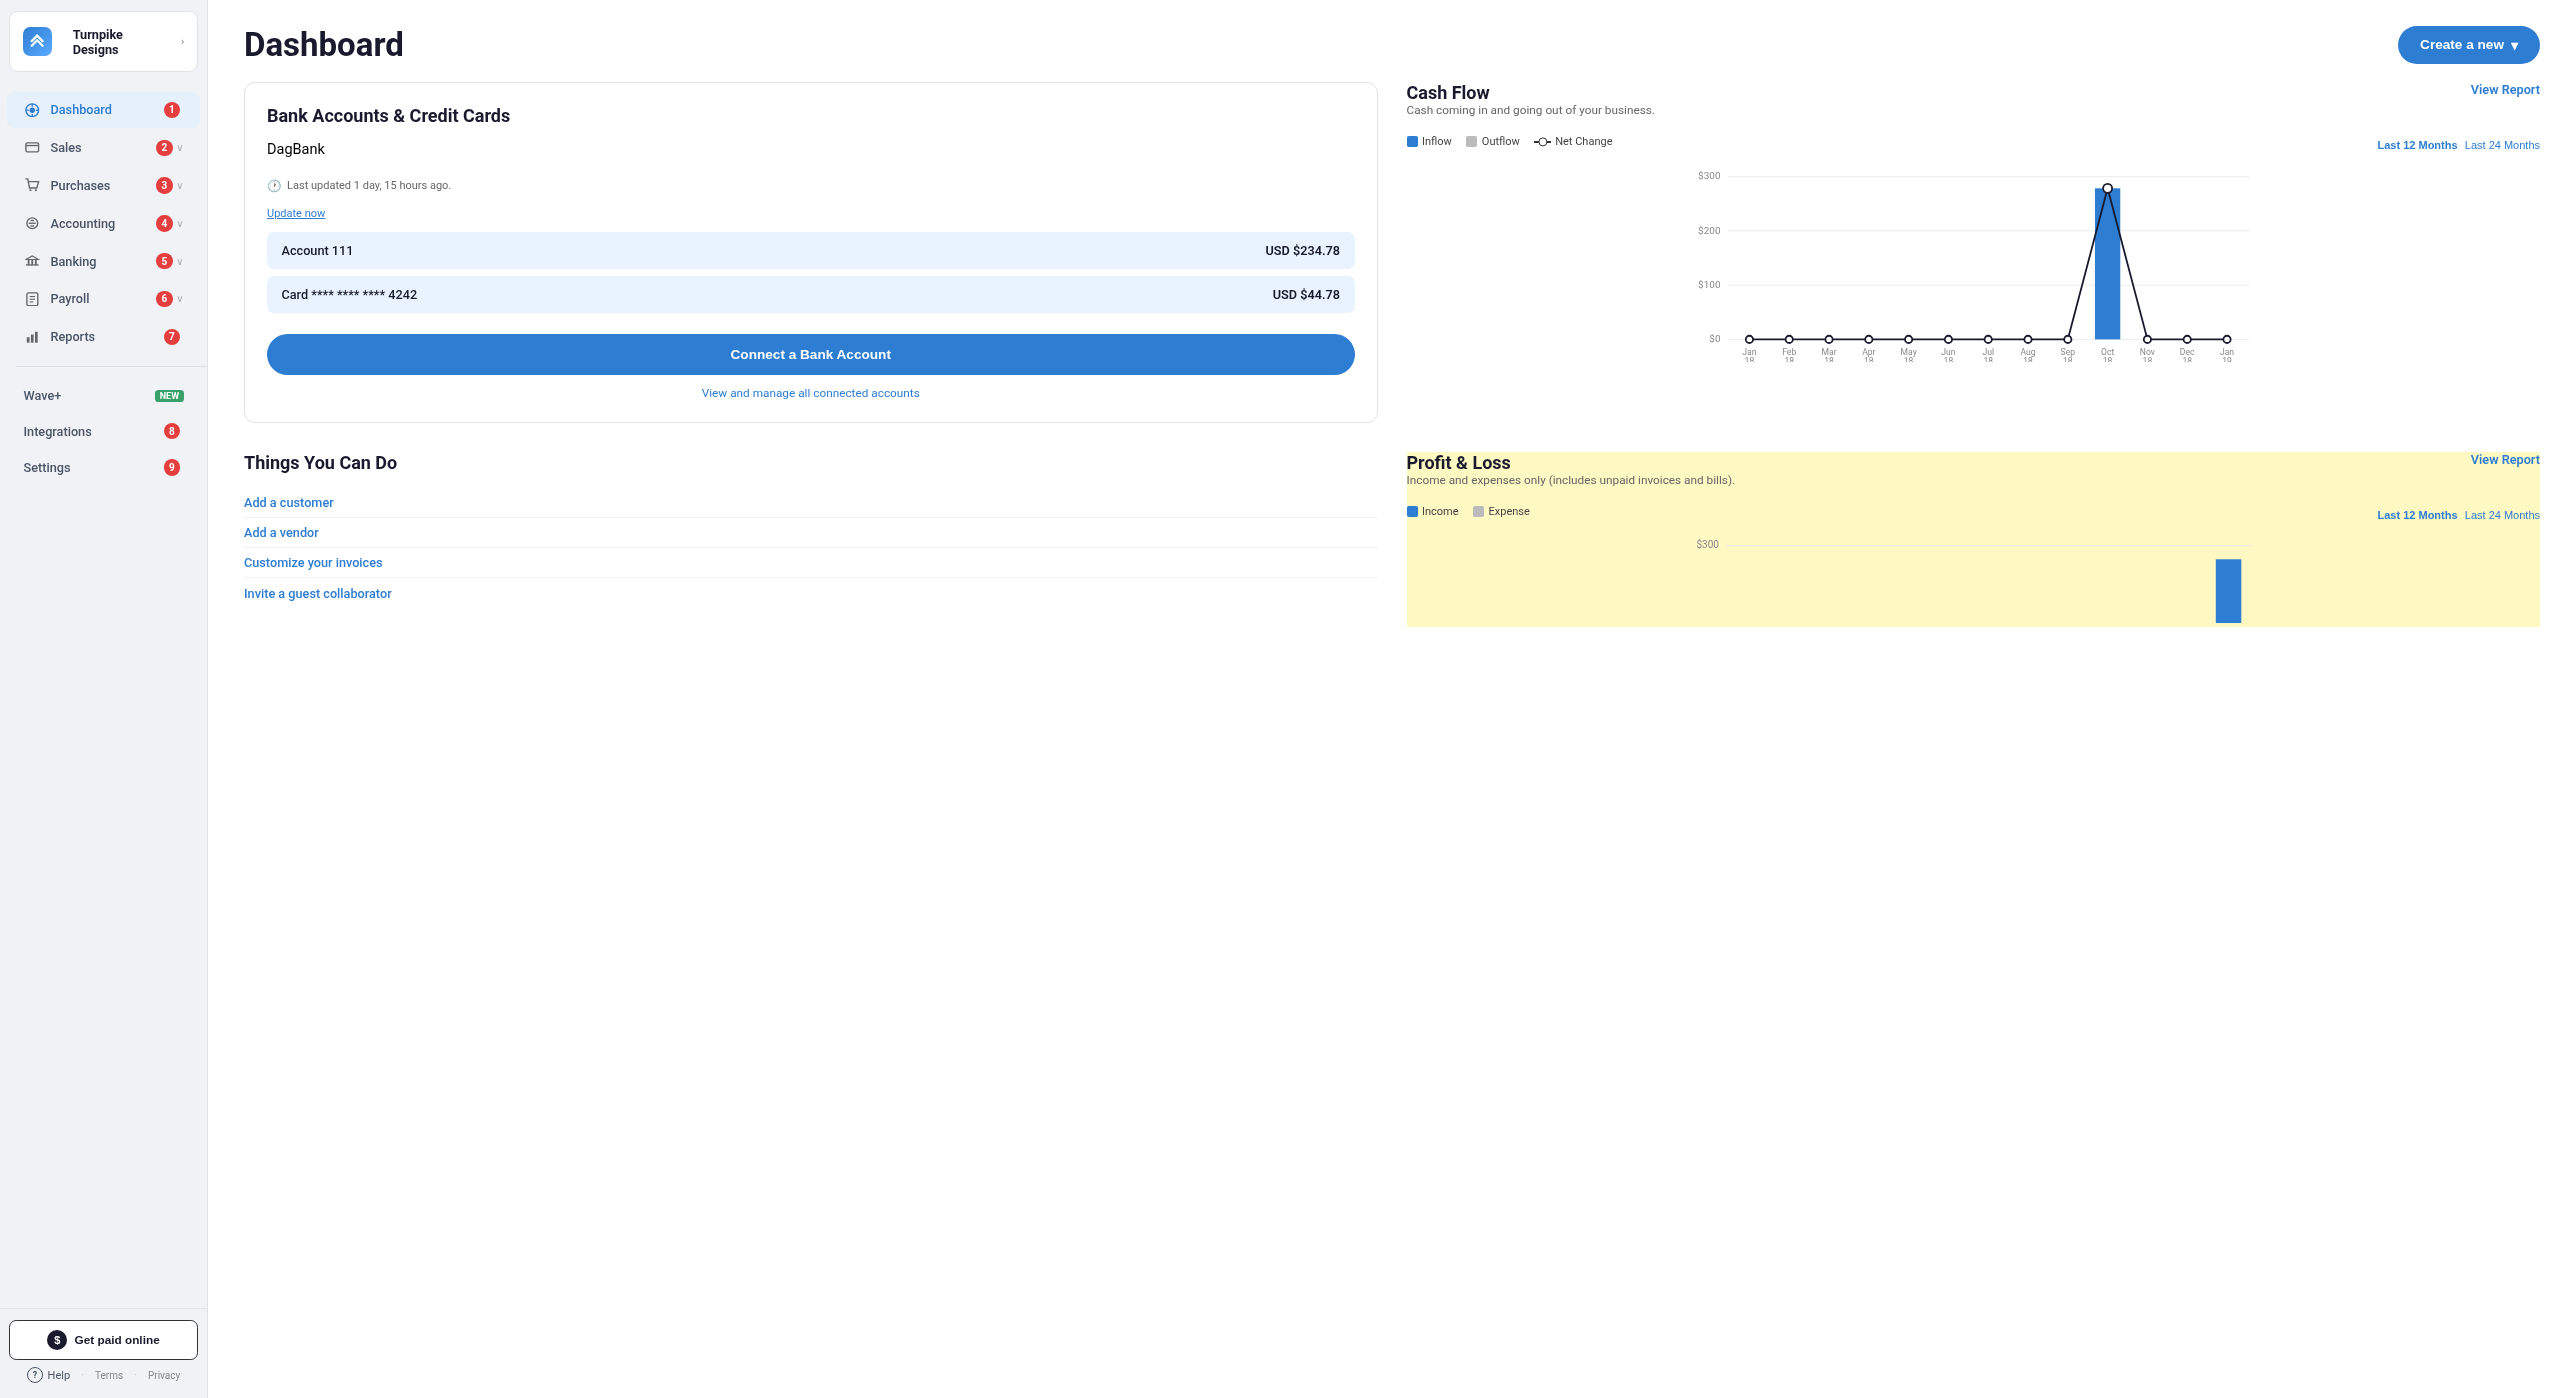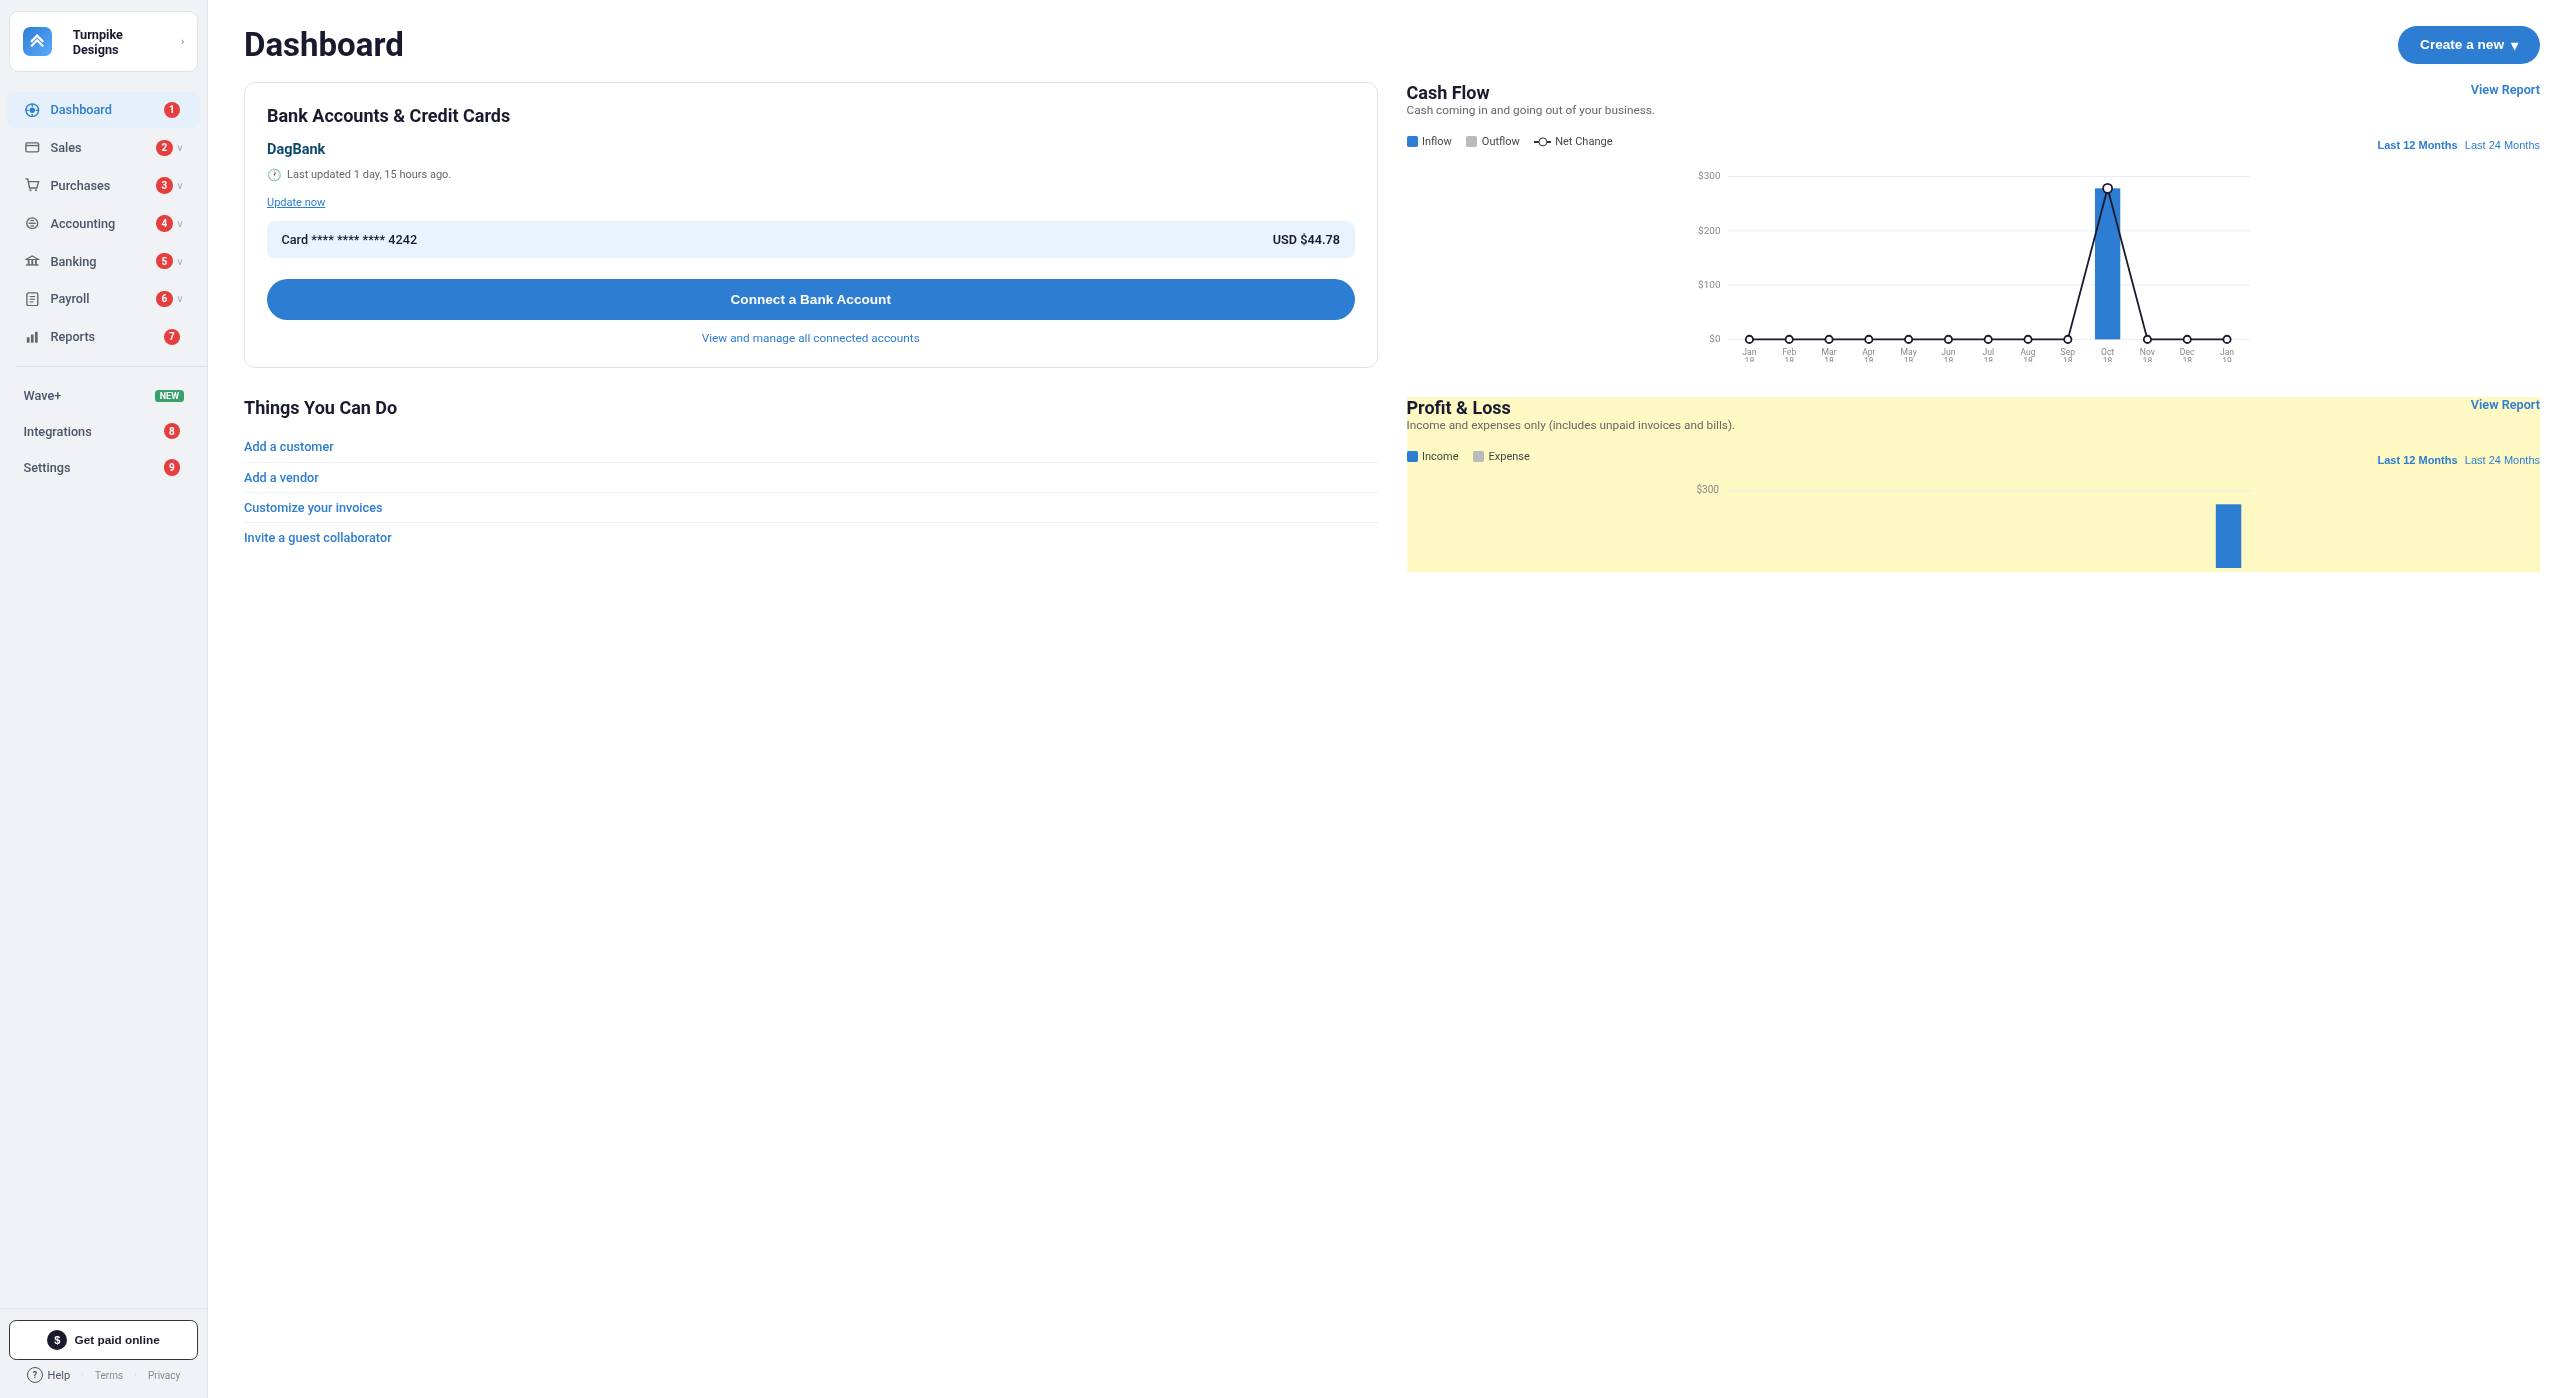--- a/index.html
+++ b/index.html
@@ -196,23 +196,23 @@
 
     
     .bank-section-title {
       font-size: 18px;
       font-weight: 700;
       color: #1a1a2e;
       margin-bottom: 3.6px;
     }
     .bank-name {
       font-size: 14.5px;
-      font-weight: 700;
-      color: #0c4a6e;
-      margin-bottom: 10px;
+      font-weight: 400;
+      color: #000000;
+      margin-bottom: 21px;
     }
     .bank-update {
       display: flex;
       align-items: center;
       gap: 5.4px;
       font-size: 11px;
       color: #666;
       margin-bottom: 11px;
     }
     .update-link { color: #2d7dd2; text-decoration: underline; cursor: pointer; font-size: 11px; }
@@ -503,20 +503,24 @@
       <h2 class="bank-section-title">Bank Accounts &amp; Credit Cards</h2>
       <div style="height:11px"></div>
       <div class="bank-name">DagBank</div>
       <div class="bank-update">
         <span style="font-size:11.8px;">🕐</span>
         <span>Last updated 1 day, 15 hours ago.</span>
       </div>
       <a class="update-link">Update now</a>
       <div style="height:11px"></div>
 
+      <div class="account-row">
+        <span class="account-name">Account 111</span>
+        <span class="account-amount">USD $234.78</span>
+      </div>
       <div class="account-row">
         <span class="account-name">Card **** **** **** 4242</span>
         <span class="account-amount">USD $44.78</span>
       </div>
 
       <button class="connect-btn">Connect a Bank Account</button>
       <a class="view-accounts-link" style="display:block; text-align:center;">View and manage all connected accounts</a>
     </div>
 
     <div style="background:#fff; border-radius:0; border:none; padding:0;">

